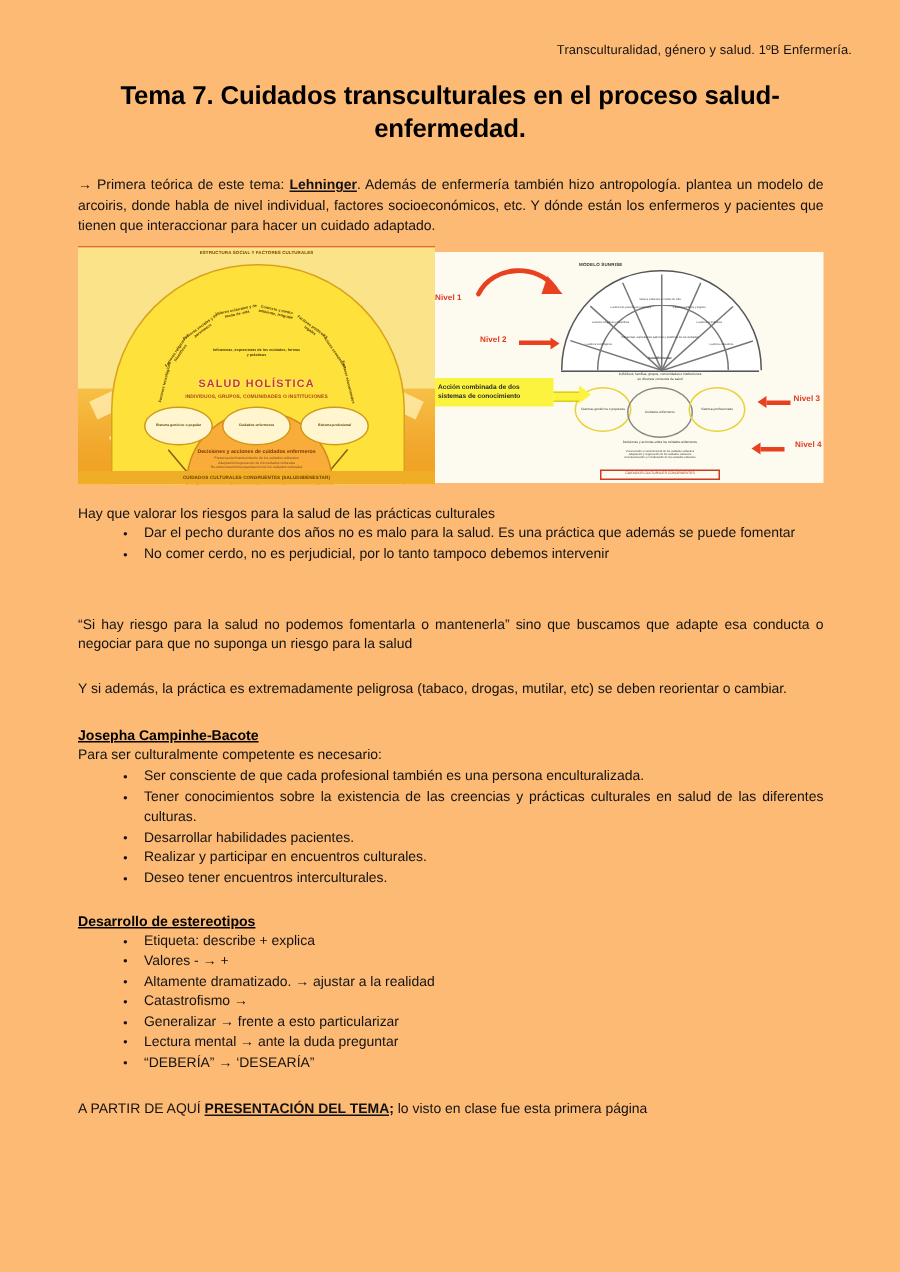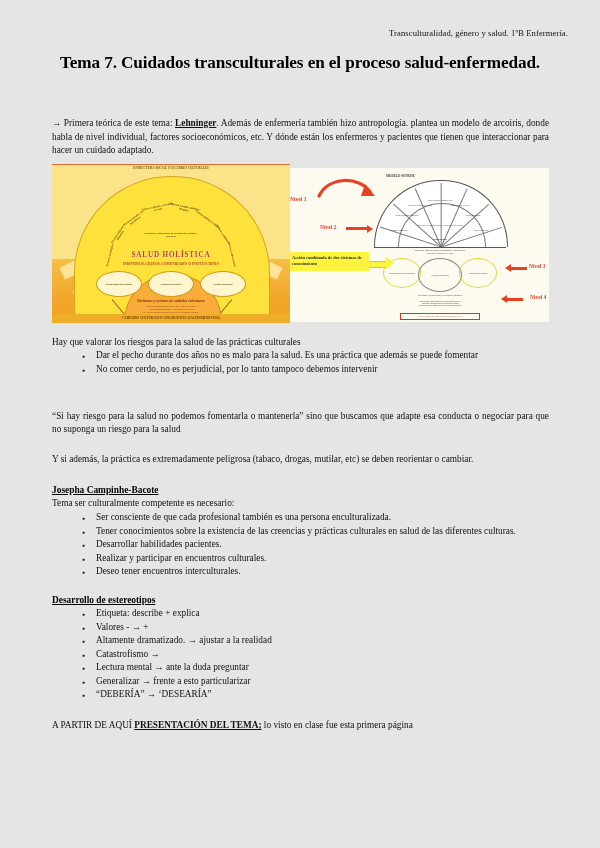--- a/index.html
+++ b/index.html
@@ -9,24 +9,23 @@
     background: #ffffff;
   }
   body {
     font-family: "Liberation Sans", sans-serif;
     color: #000000;
   }
   .page {
     position: relative;
     width: 600px;
     height: 848px;
-    background: #e5e5e5;
+    background: #fdba74;
     overflow: hidden;
     box-sizing: border-box;
-    font-family: Liberation Serif, serif;
   }
 
   
   .doc-header {
     position: absolute;
     top: 28px;
     right: 32px;
     font-size: 8.6px;
     line-height: 1.2;
     letter-spacing: 0.01em;
@@ -458,39 +457,39 @@
     </ul>
 
     <div class="spacer-lg"></div>
 
     <p class="para just">“Si hay riesgo para la salud no podemos fomentarla o mantenerla” sino que buscamos que adapte esa conducta o negociar para que no suponga un riesgo para la salud</p>
     <p class="para just">Y si además, la práctica es extremadamente peligrosa (tabaco, drogas, mutilar, etc) se deben reorientar o cambiar.</p>
 
     <div class="spacer-lg"></div>
 
     <h3 class="sec">Josepha Campinhe-Bacote</h3>
-    <p class="para">Tema ser culturalmente competente es necesario:</p>
+    <p class="para">Para ser culturalmente competente es necesario:</p>
     <ul class="bl just">
       <li>Ser consciente de que cada profesional también es una persona enculturalizada.</li>
       <li>Tener conocimientos sobre la existencia de las creencias y prácticas culturales en salud de las diferentes culturas.</li>
       <li>Desarrollar habilidades pacientes.</li>
       <li>Realizar y participar en encuentros culturales.</li>
       <li>Deseo tener encuentros interculturales.</li>
     </ul>
 
     <div class="spacer-md"></div>
 
     <h3 class="sec">Desarrollo de estereotipos</h3>
     <ul class="bl">
       <li>Etiqueta: describe + explica</li>
       <li>Valores - → +</li>
       <li>Altamente dramatizado. → ajustar a la realidad</li>
       <li>Catastrofismo →</li>
+      <li>Generalizar → frente a esto particularizar</li>
       <li>Lectura mental → ante la duda preguntar</li>
-      <li>Generalizar → frente a esto particularizar</li>
       <li>“DEBERÍA” → ‘DESEARÍA”</li>
     </ul>
 
     <div class="spacer-lg"></div>
 
     <p class="para"><span>A PARTIR DE AQUÍ </span><span class="u-bold">PRESENTACIÓN DEL TEMA;</span><span> lo visto en clase fue esta primera página</span></p>
   </div>
 
   <div class="figs">
 

